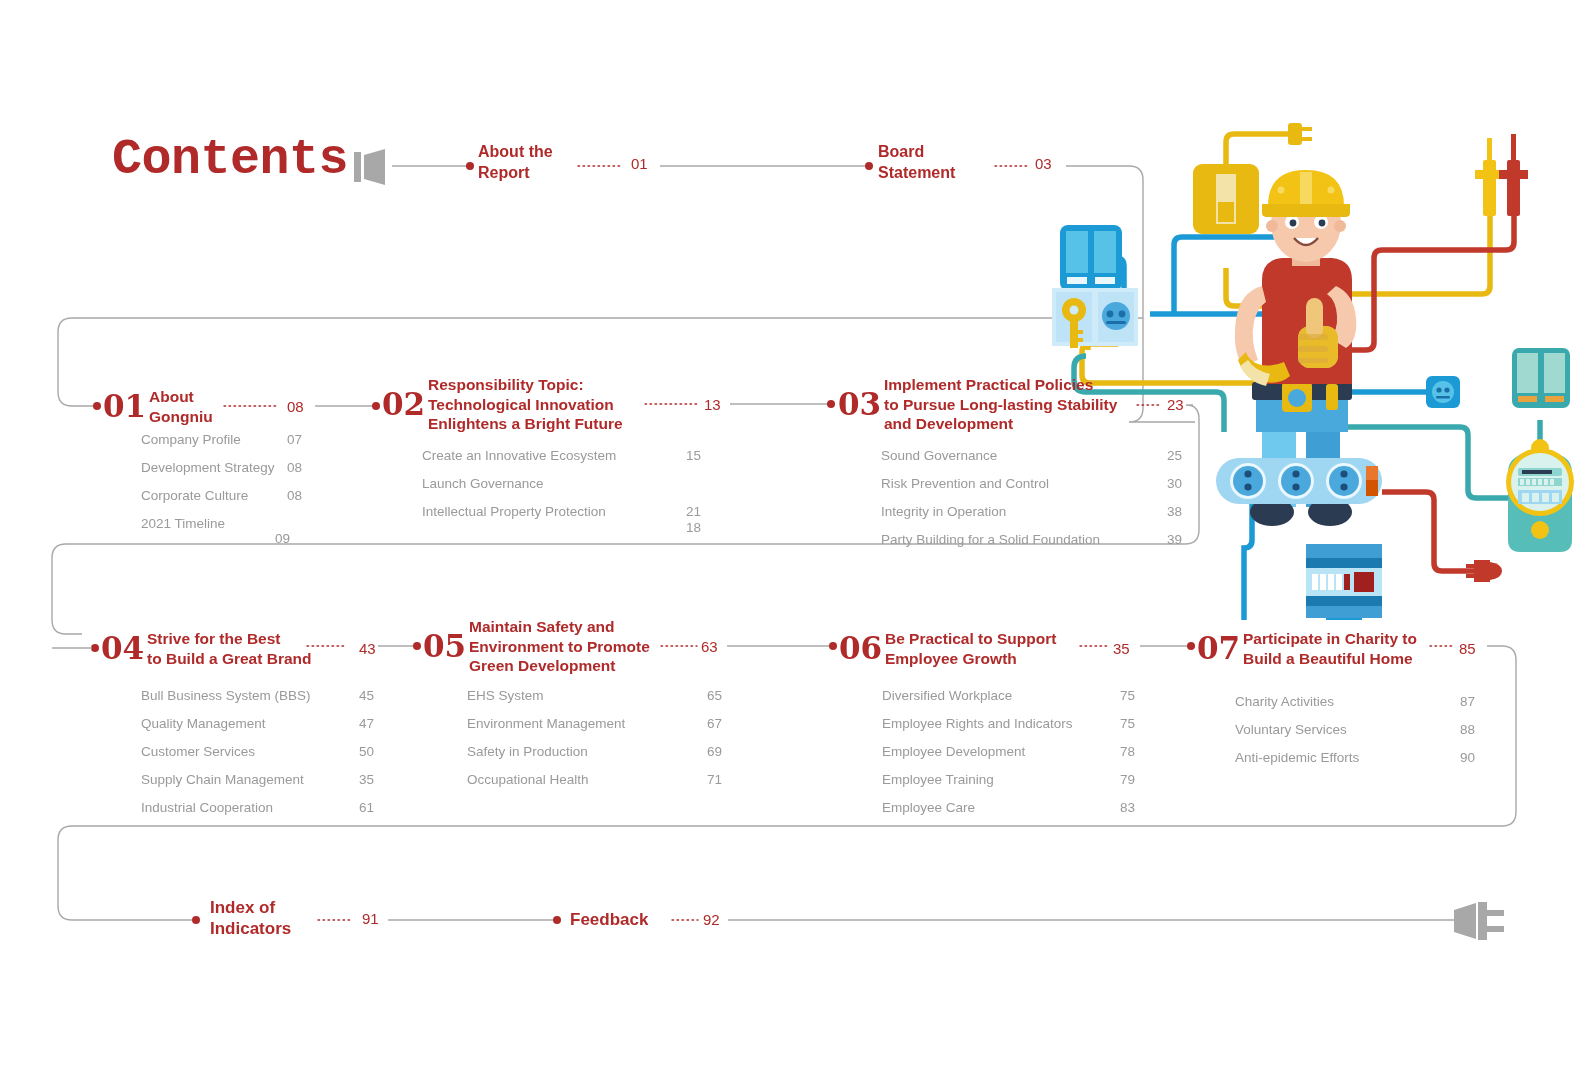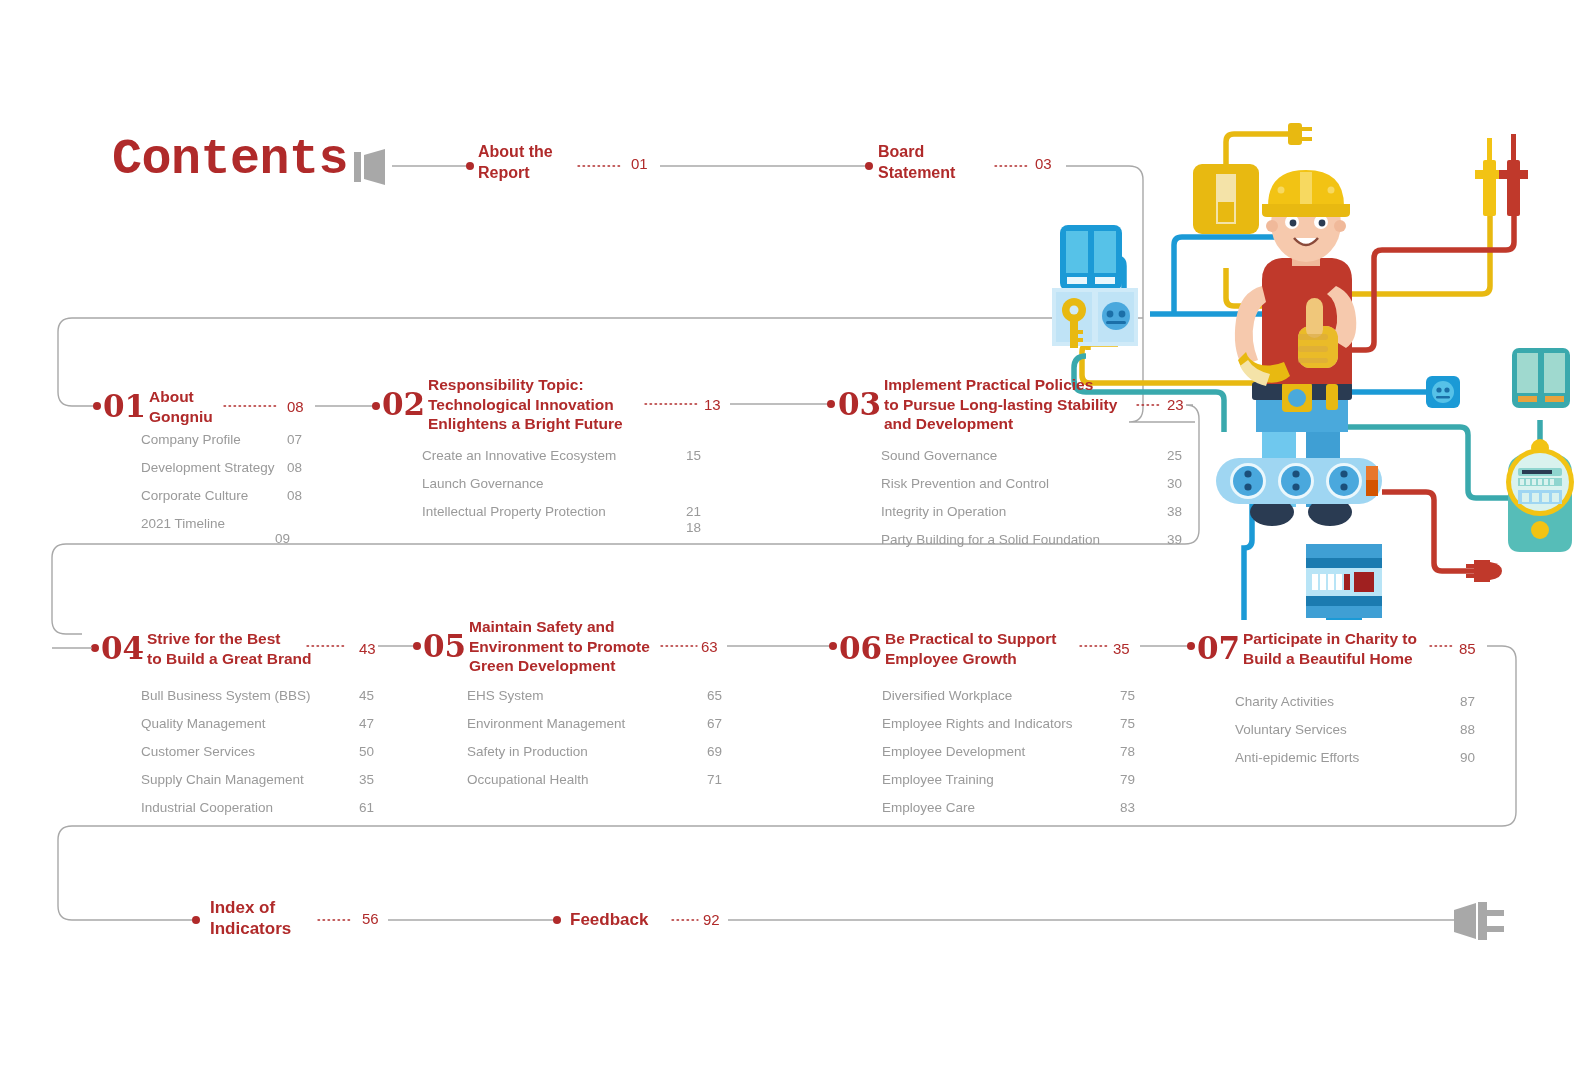--- a/index.html
+++ b/index.html
@@ -633,21 +633,21 @@
         <span class="sub-page" style="left:225px;">90</span>
       </div>
     </div>
   </div>
 
   <div class="footentry" style="left:210px; top:897px;">
     <div class="f-label">
       <span>Index of</span><br>
       <span>Indicators</span>
     </div>
-    <span class="f-page" style="left:152px; top:13px;">56</span>
+    <span class="f-page" style="left:152px; top:13px;">91</span>
   </div>
 
   <div class="footentry" style="left:570px; top:909px;">
     <div class="f-label">
       <span>Feedback</span>
     </div>
     <span class="f-page" style="left:133px; top:2px;">92</span>
   </div>
 
   <svg id="footer-icon" width="54" height="46" viewBox="0 0 54 46" xmlns="http://www.w3.org/2000/svg">

